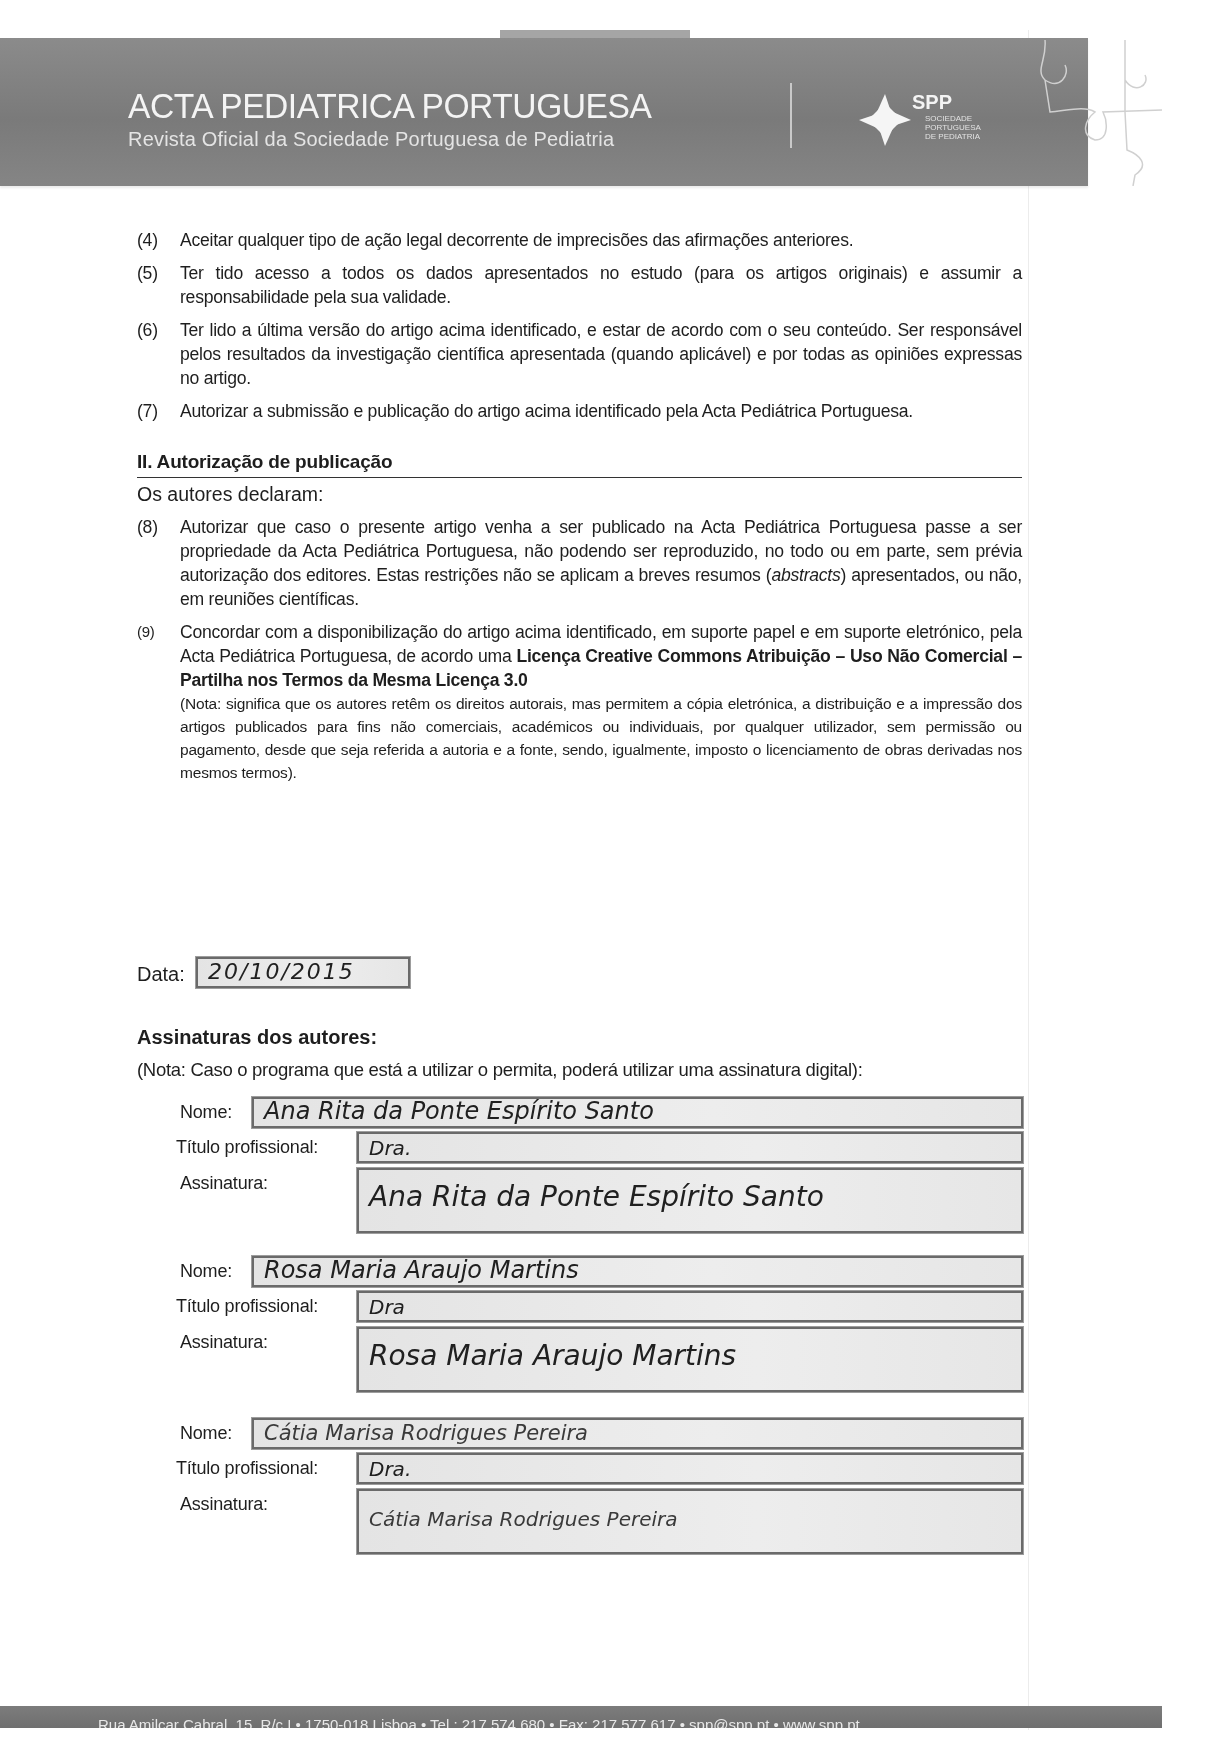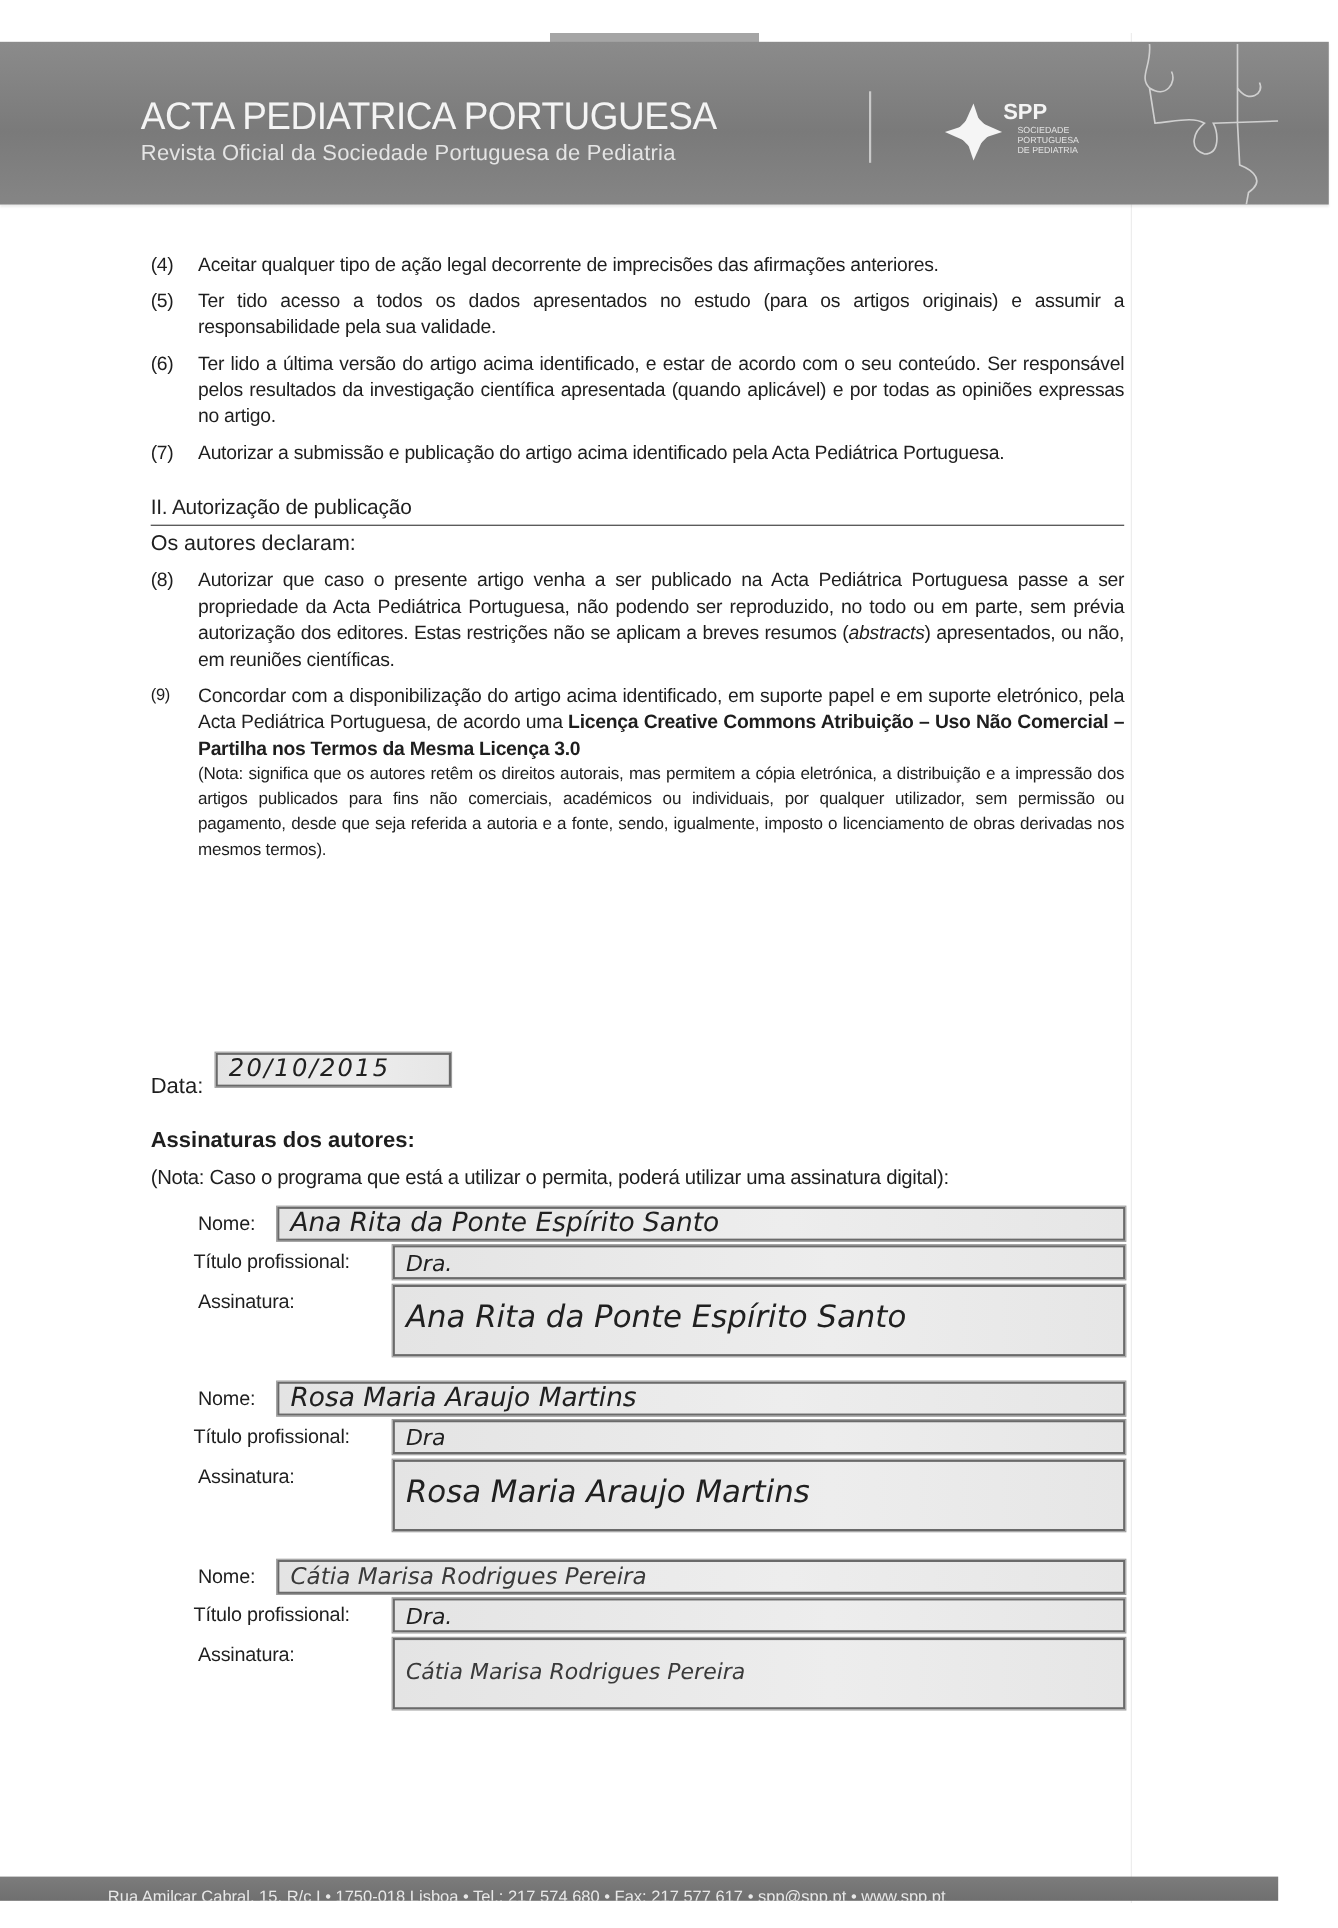--- a/index.html
+++ b/index.html
@@ -6,21 +6,21 @@
   body {
     width:1216px; height:1753px; position:relative; overflow:hidden;
     background:#ffffff;
     font-family:"Liberation Sans", sans-serif;
     color:#1e1e1e;
   }
   .scan-line { position:absolute; left:1028px; top:30px; width:1px; height:1700px; background:#ececec; }
 
   
   .header {
-    position:absolute; left:0; top:38px; width:1208px; height:148px;
+    position:absolute; left:0; top:38px; width:1088px; height:148px;
     background:linear-gradient(180deg,#8b8b8b 0%,#7a7a7a 55%,#858585 100%);
     box-shadow:0 2px 2px rgba(0,0,0,0.08);
   }
   .header-bump { position:absolute; left:500px; top:30px; width:190px; height:10px; background:#a5a5a5; }
   .journal-title {
     position:absolute; left:128px; top:48px;
     font-family:"Liberation Sans", sans-serif; font-size:35px; letter-spacing:-0.5px;
     color:#f4f4f4; white-space:nowrap; transform:scaleX(0.96); transform-origin:left;
   }
   .journal-subtitle {
@@ -36,27 +36,27 @@
   
   .content { position:absolute; left:137px; top:228px; width:885px; }
   .item {
     position:relative; padding-left:43px; font-size:17.6px; line-height:24px;
     text-align:justify; margin-bottom:9px; letter-spacing:-0.25px;
   }
   .item .num { position:absolute; left:0; top:0; }
   .item .num.small { font-size:15px; }
   .note { font-size:15.5px; line-height:23px; letter-spacing:-0.2px; display:block; }
   .section-title {
-    margin-top:28px; font-size:19px; font-weight:normal; padding-bottom:4px;
+    margin-top:28px; font-size:19px; font-weight:bold; padding-bottom:4px;
     border-bottom:1.5px solid #333; letter-spacing:-0.2px;
   }
   .intro { font-size:19.5px; margin:5px 0 9px 0; }
 
   
-  .date-label { position:absolute; left:137px; top:963px; font-size:20px;margin-top:14px; }
+  .date-label { position:absolute; left:137px; top:963px; font-size:20px; }
   .box {
     position:absolute; box-sizing:border-box;
     border:2px solid #6a6a6a; outline:1px solid #9d9d9d;
     background:linear-gradient(90deg,#e4e4e4,#ededed 60%,#e6e6e6);
     padding-left:10px;
   }
   .hand {
     font-family:"DejaVu Sans", sans-serif; font-style:italic; color:#202020;
     white-space:nowrap; position:absolute; left:10px;
   }

